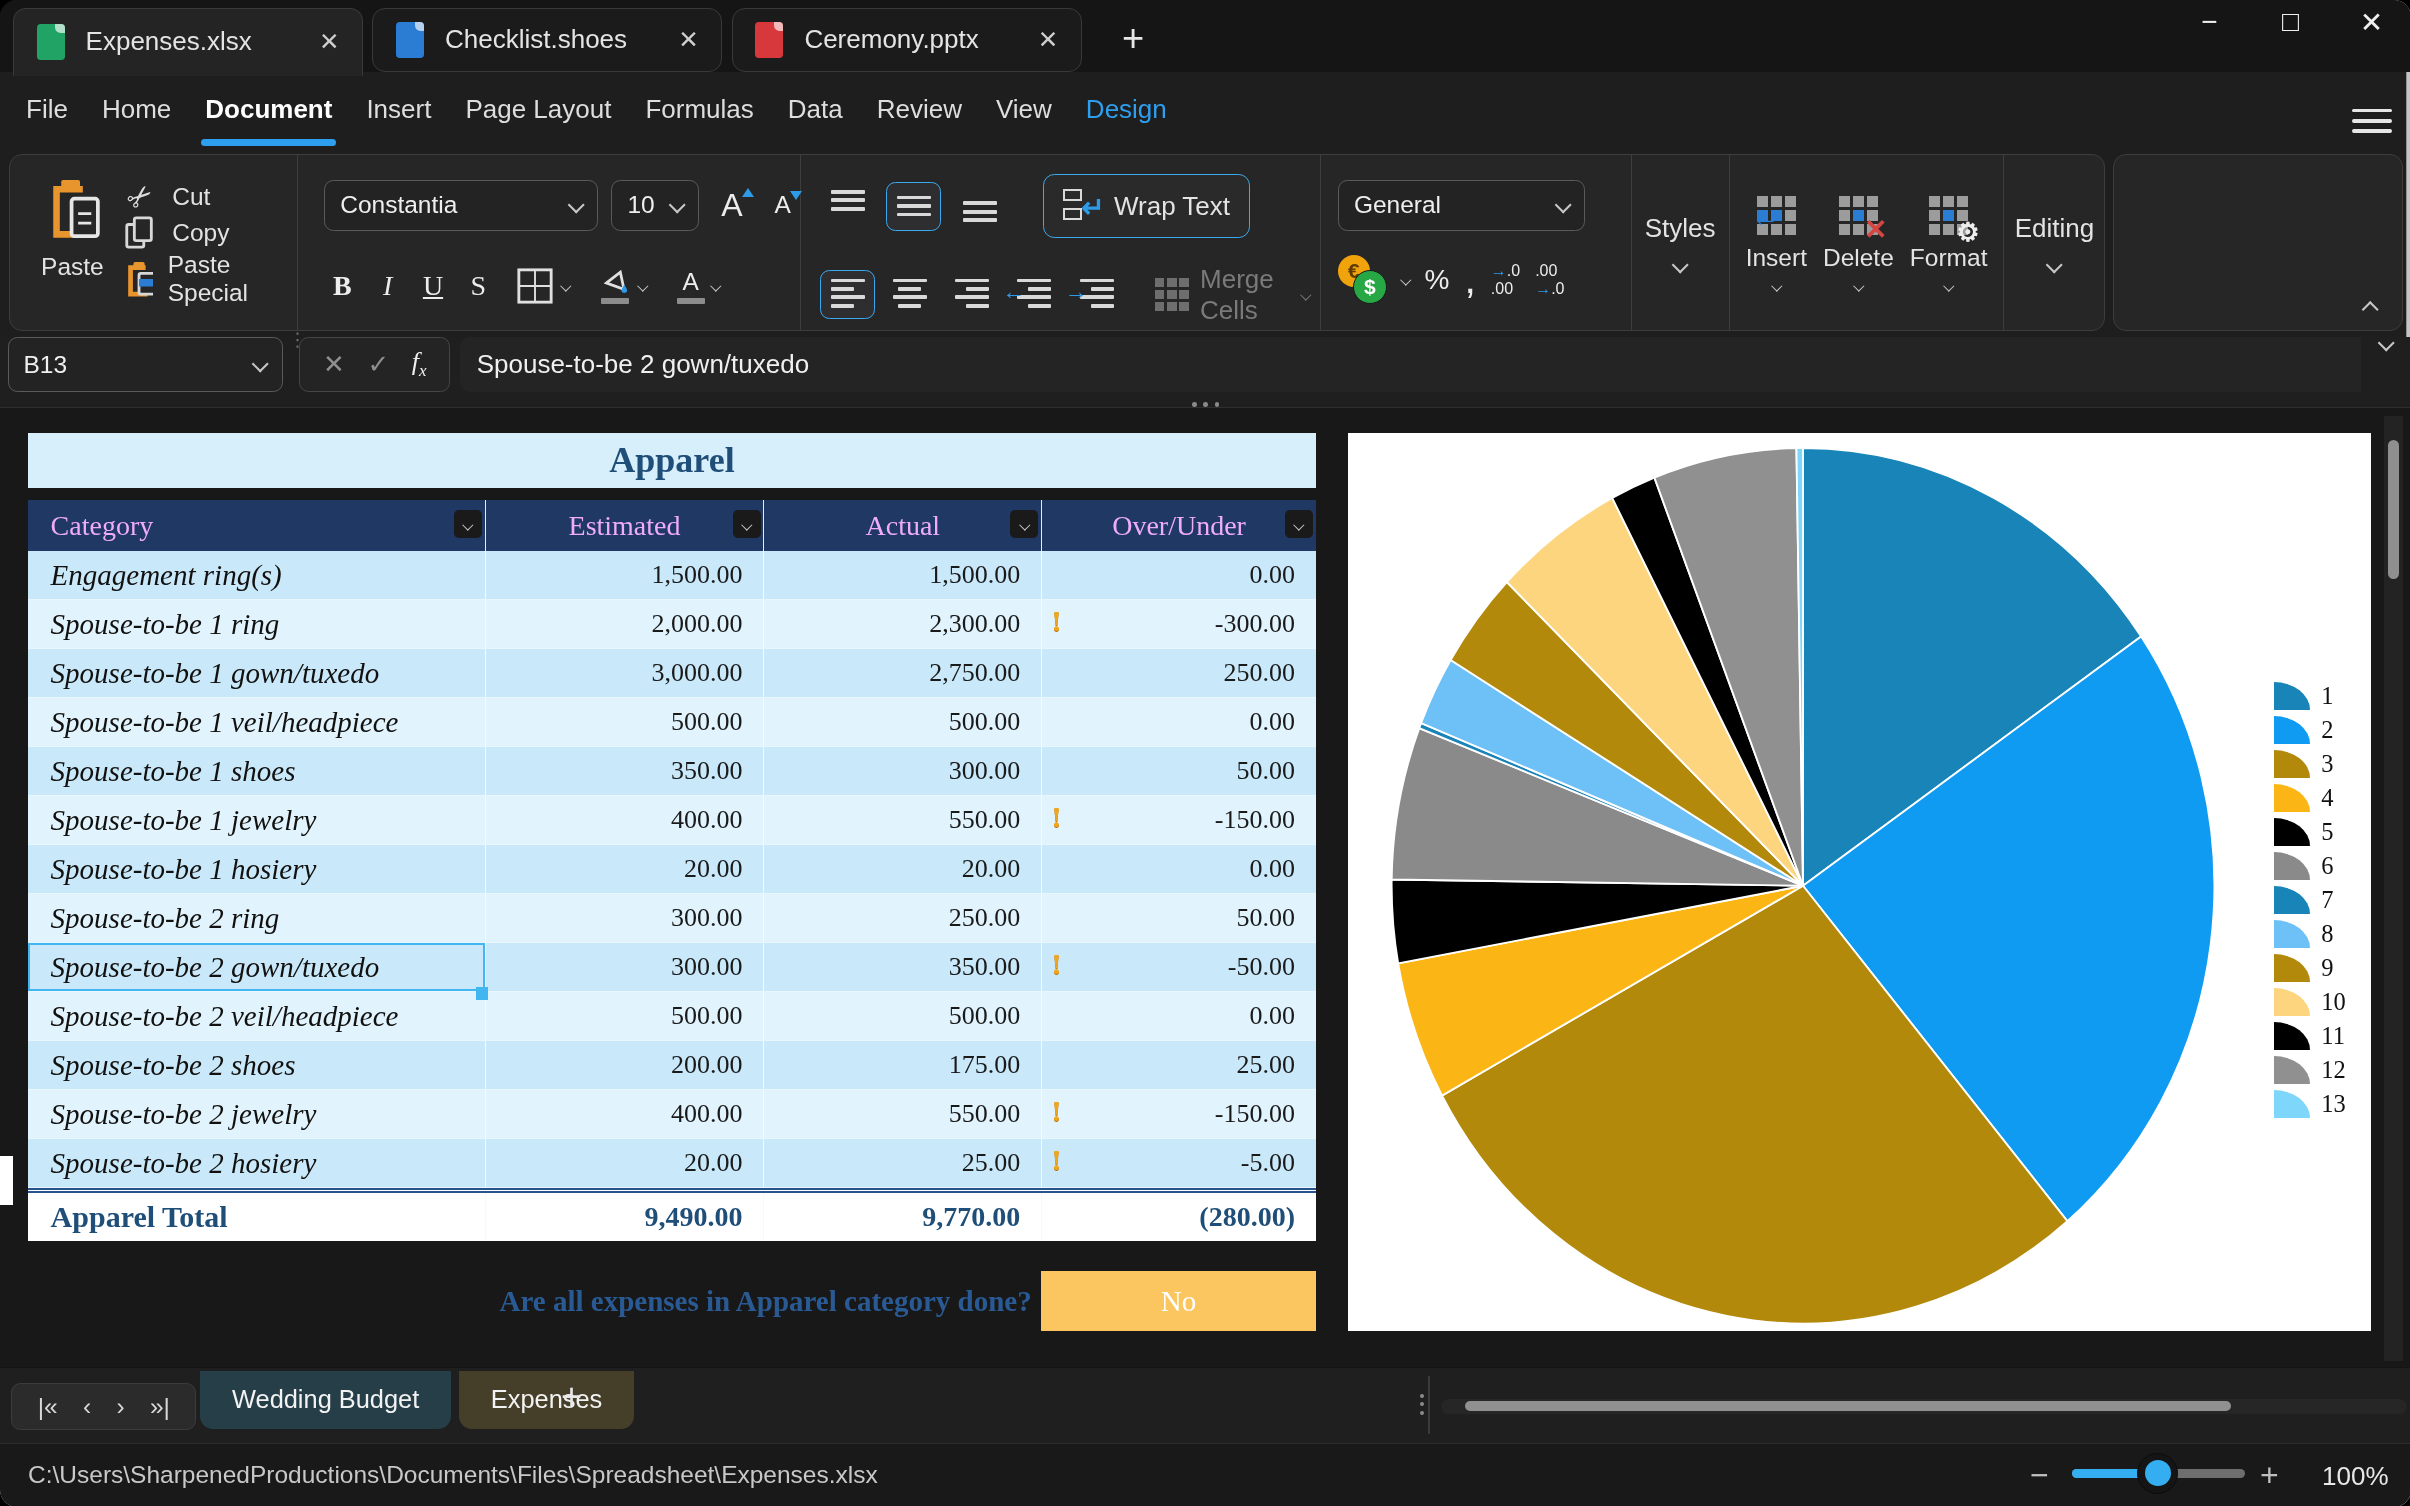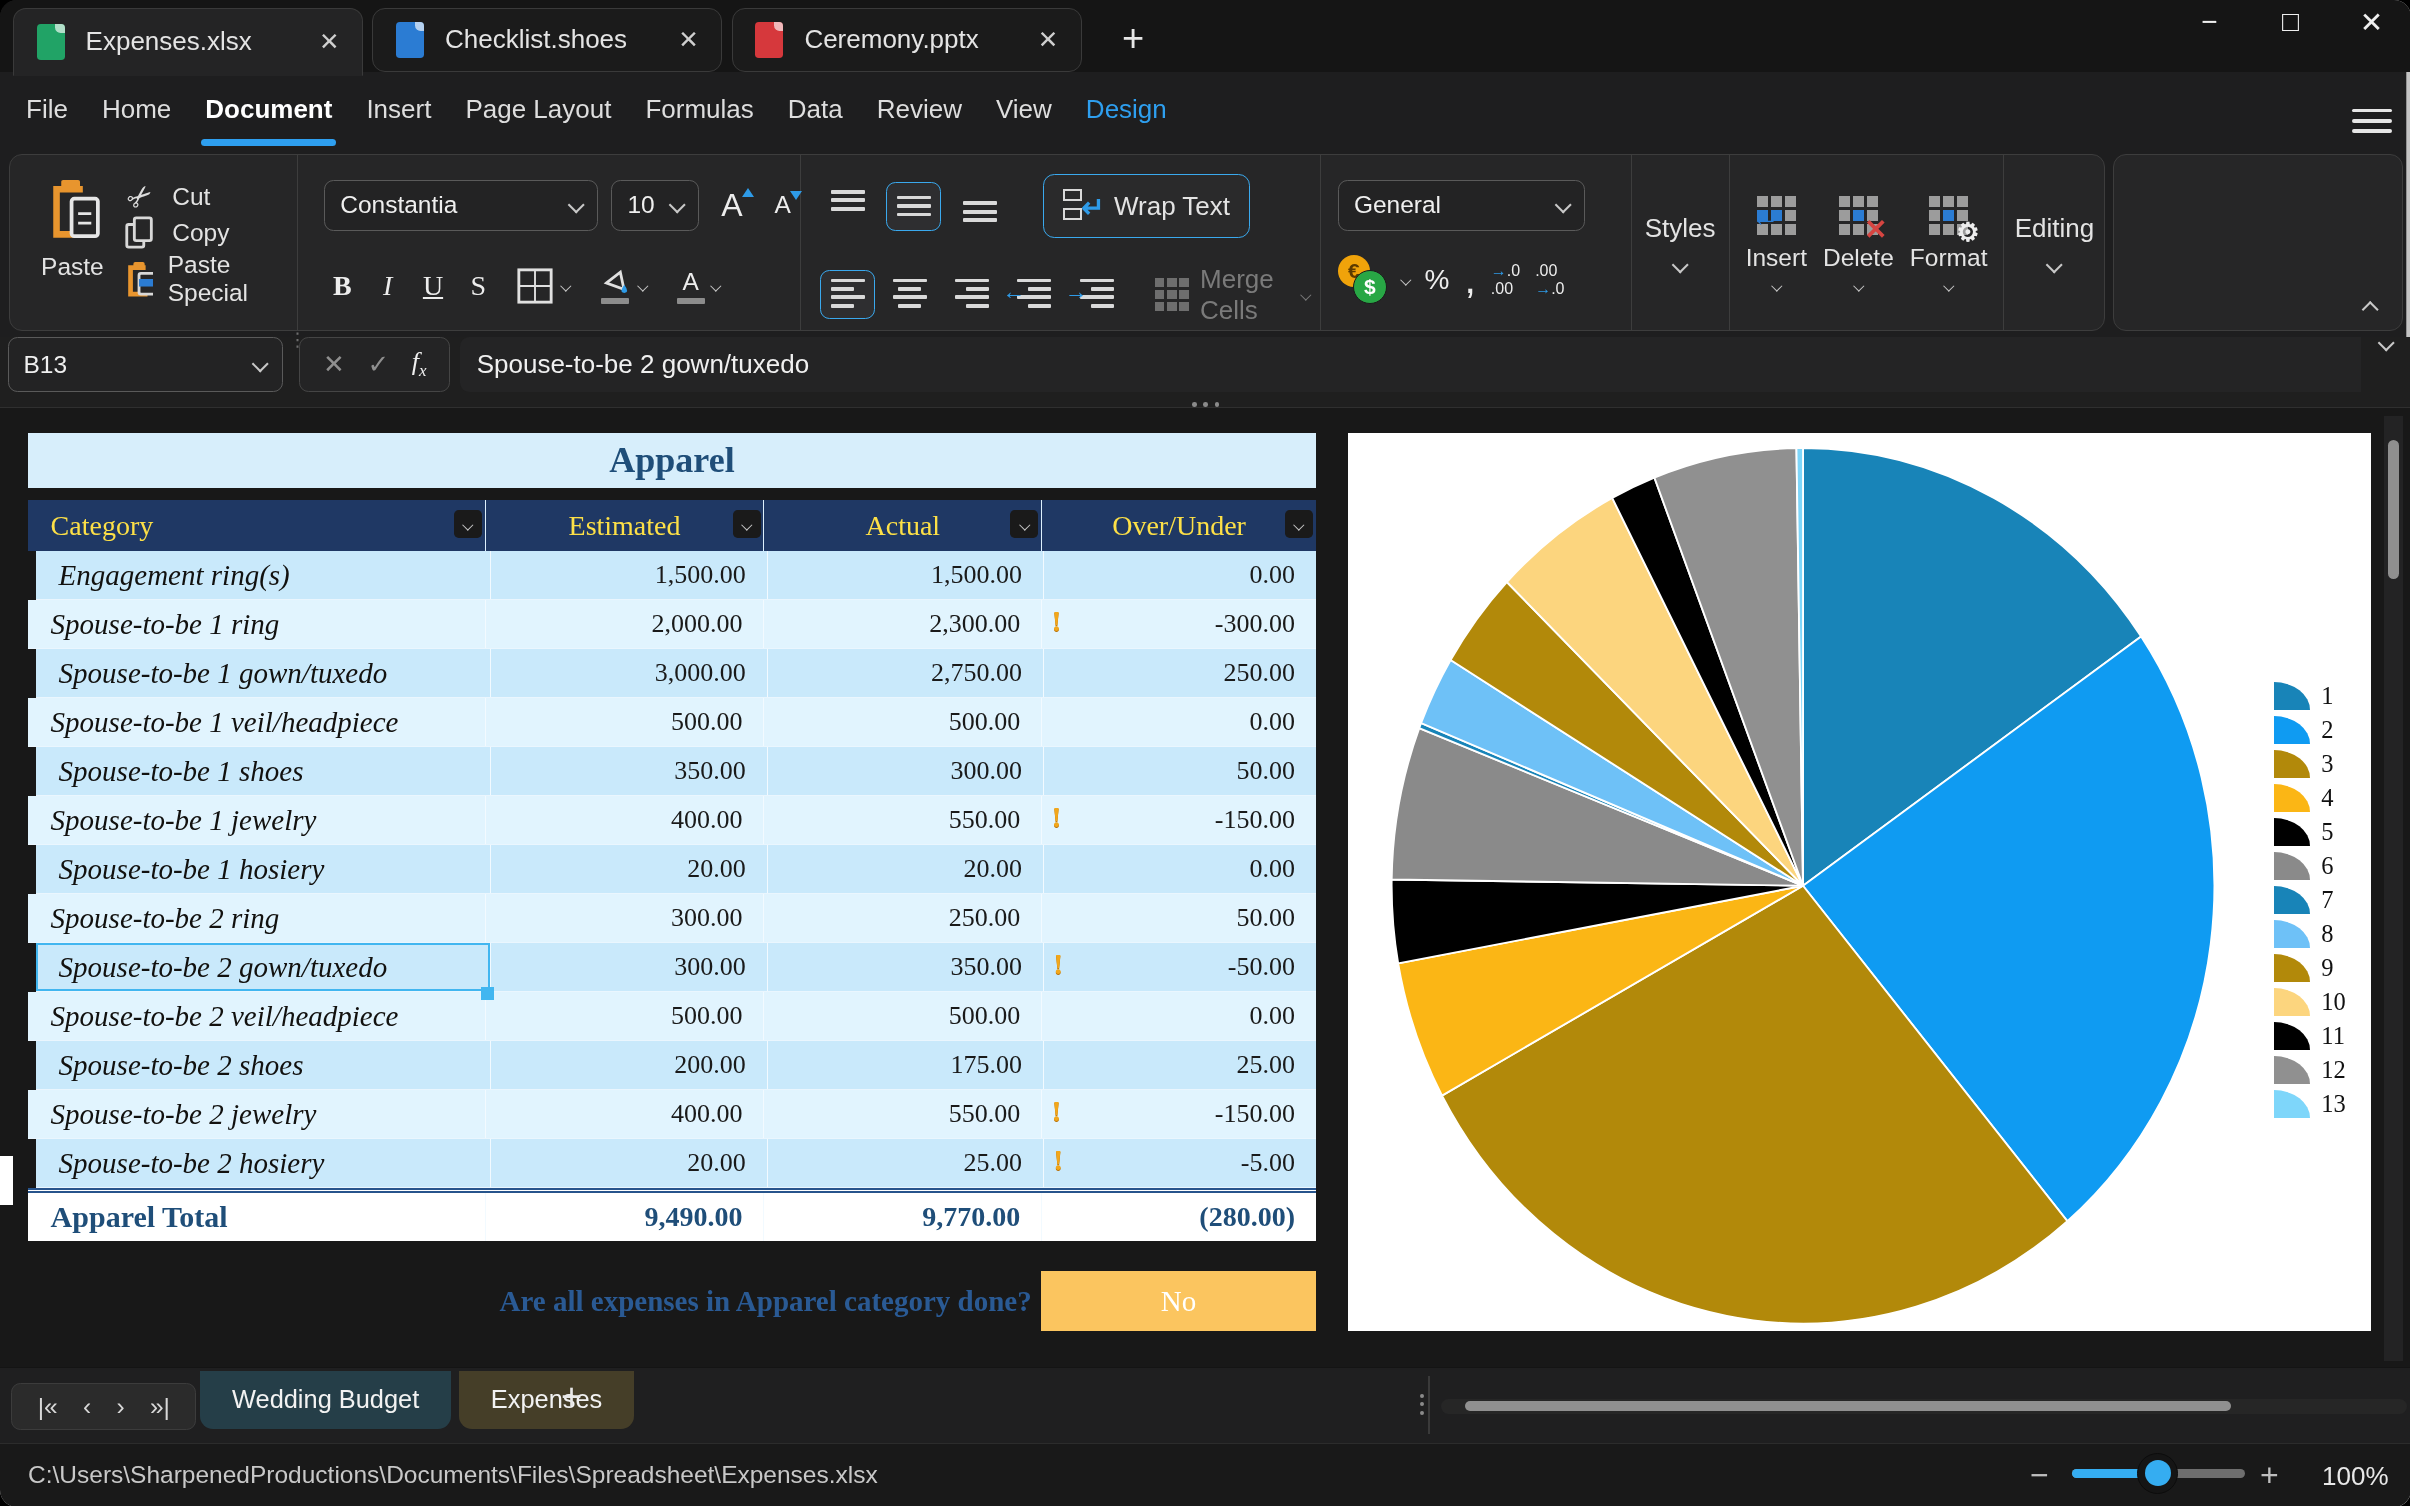--- a/index.html
+++ b/index.html
@@ -134,30 +134,30 @@
   .canvas{position:absolute;left:0;top:407px;width:2411px;height:960px;background:#181818;border-top:0.9px solid #2F2F2F;}
   .splitdots{position:absolute;left:1192px;top:-5.6px;display:flex;gap:6.6px;}
   .splitdots i{width:4.7px;height:4.7px;border-radius:50%;background:#8A8A8A;}
   .rowsliver{position:absolute;left:0;top:748px;width:13px;height:49px;background:#FFFFFF;}
 
   
   .t-title{position:absolute;left:28px;top:24.5px;width:1288px;height:55px;background:#D7EEFB;display:flex;
            align-items:center;justify-content:center;font-family:"Liberation Serif",serif;font-weight:bold;
            font-size:36px;color:#1F4E79;}
   .t-head{position:absolute;left:28px;top:92px;width:1288px;height:51px;display:flex;background:#1F3864;
-          color:#fde047;font-family:"Liberation Serif",serif;font-size:28px;}
+          color:#f0abfc;font-family:"Liberation Serif",serif;font-size:28px;}
   .th{display:flex;align-items:center;box-sizing:border-box;position:relative;}
   .th .txt{flex:1;text-align:center;}
   .th.c0 .txt{text-align:left;padding-left:22.6px;}
   .th+.th{border-left:1.9px solid #DDEFFB;}
   .filter-btn{position:absolute;right:2.8px;top:10.4px;width:28px;height:28px;background:#1A1A1A;border-radius:4.7px;
               display:flex;align-items:center;justify-content:center;}
   .t-rows{position:absolute;left:28px;top:143px;width:1288px;}
   .t-row{display:flex;height:49px;box-sizing:border-box;border-bottom:1.9px solid #EAF6FE;}
-  .t-row.odd{background:#C9E9FB;margin-left:8px;}
+  .t-row.odd{background:#C9E9FB;}
   .t-row.even{background:#E1F4FE;}
   .td{box-sizing:border-box;display:flex;align-items:center;font-family:"Liberation Serif",serif;}
   .td+.td{border-left:1.9px solid #F2FAFF;}
   .td.cat{font-style:italic;font-size:29px;color:#12110F;padding-left:22.6px;}
   .td.num{justify-content:flex-end;font-size:26px;color:#1A1A1A;padding-right:21px;}
   .c0{width:457px;}.c1{width:279px;}.c2{width:278px;}.c3{width:275px;}
   .td.ov{position:relative;}
   .warn{position:absolute;left:9.4px;top:3.8px;font-size:30px;font-weight:bold;color:#F2A71B;
         font-family:"Liberation Serif",serif;text-shadow:0 0.9px 0 #B96E00;}
   .td.cat.selected{outline:2.8px solid #41B6F0;outline-offset:-2.8px;position:relative;}

